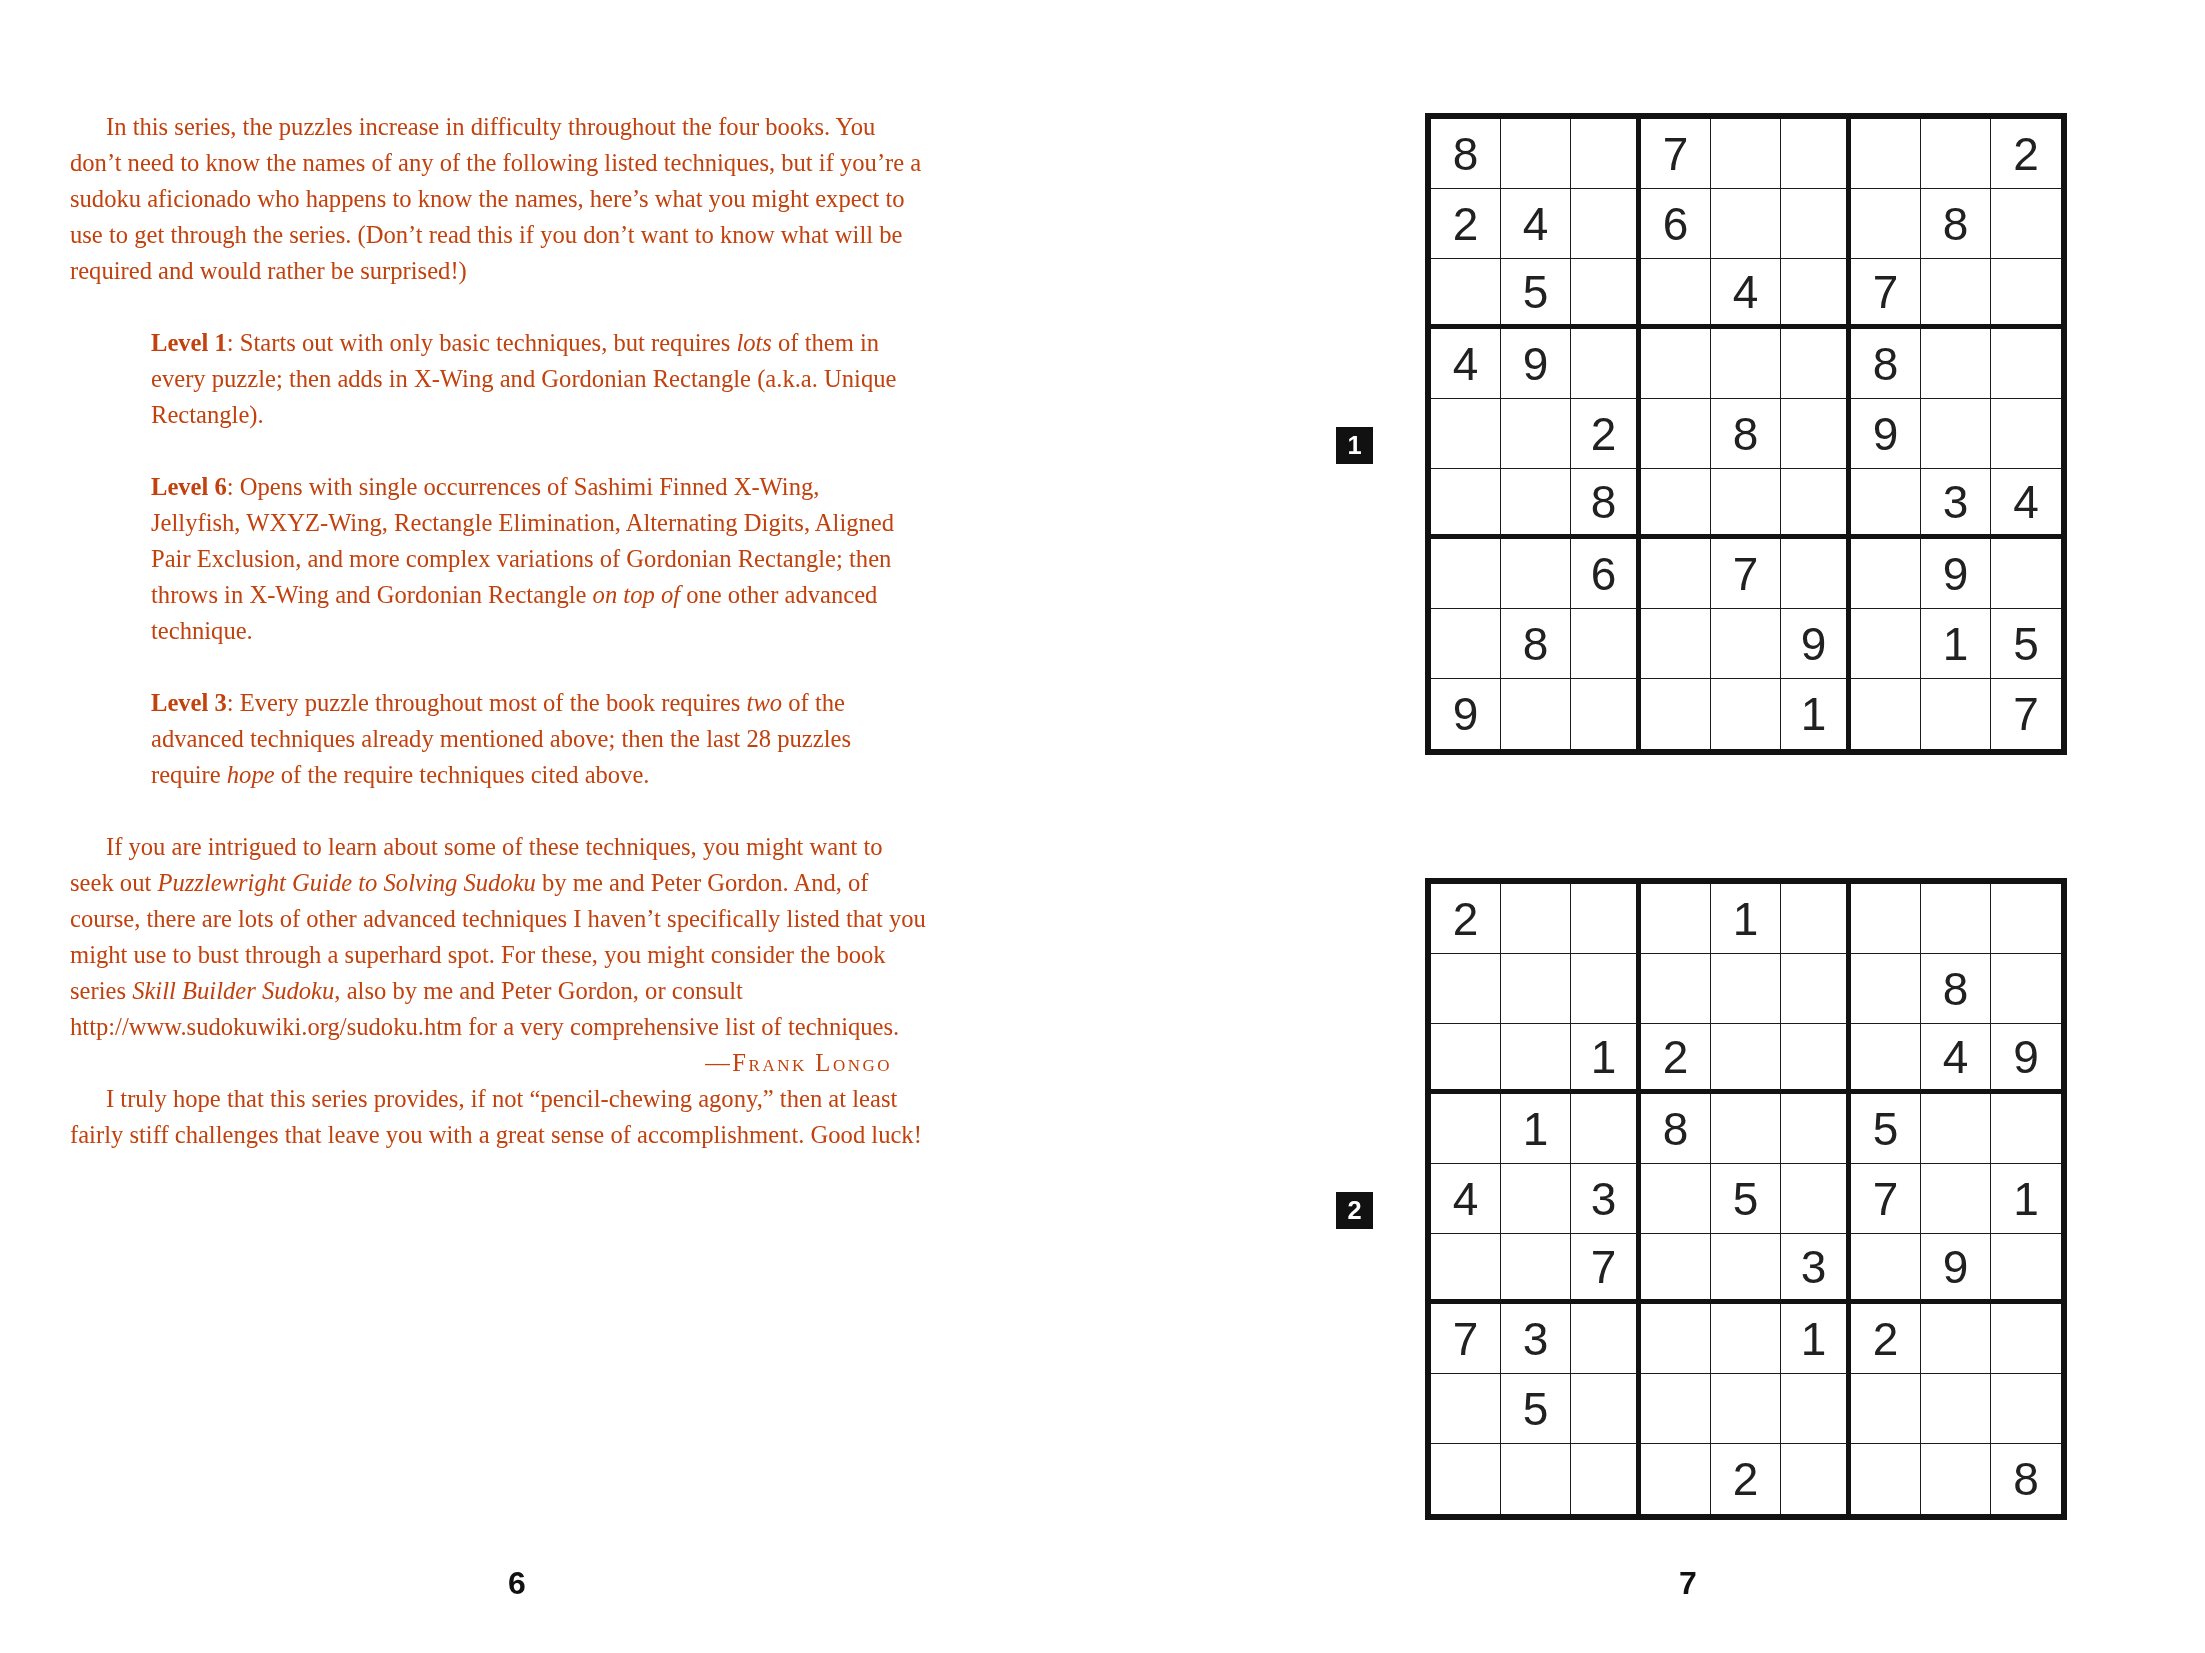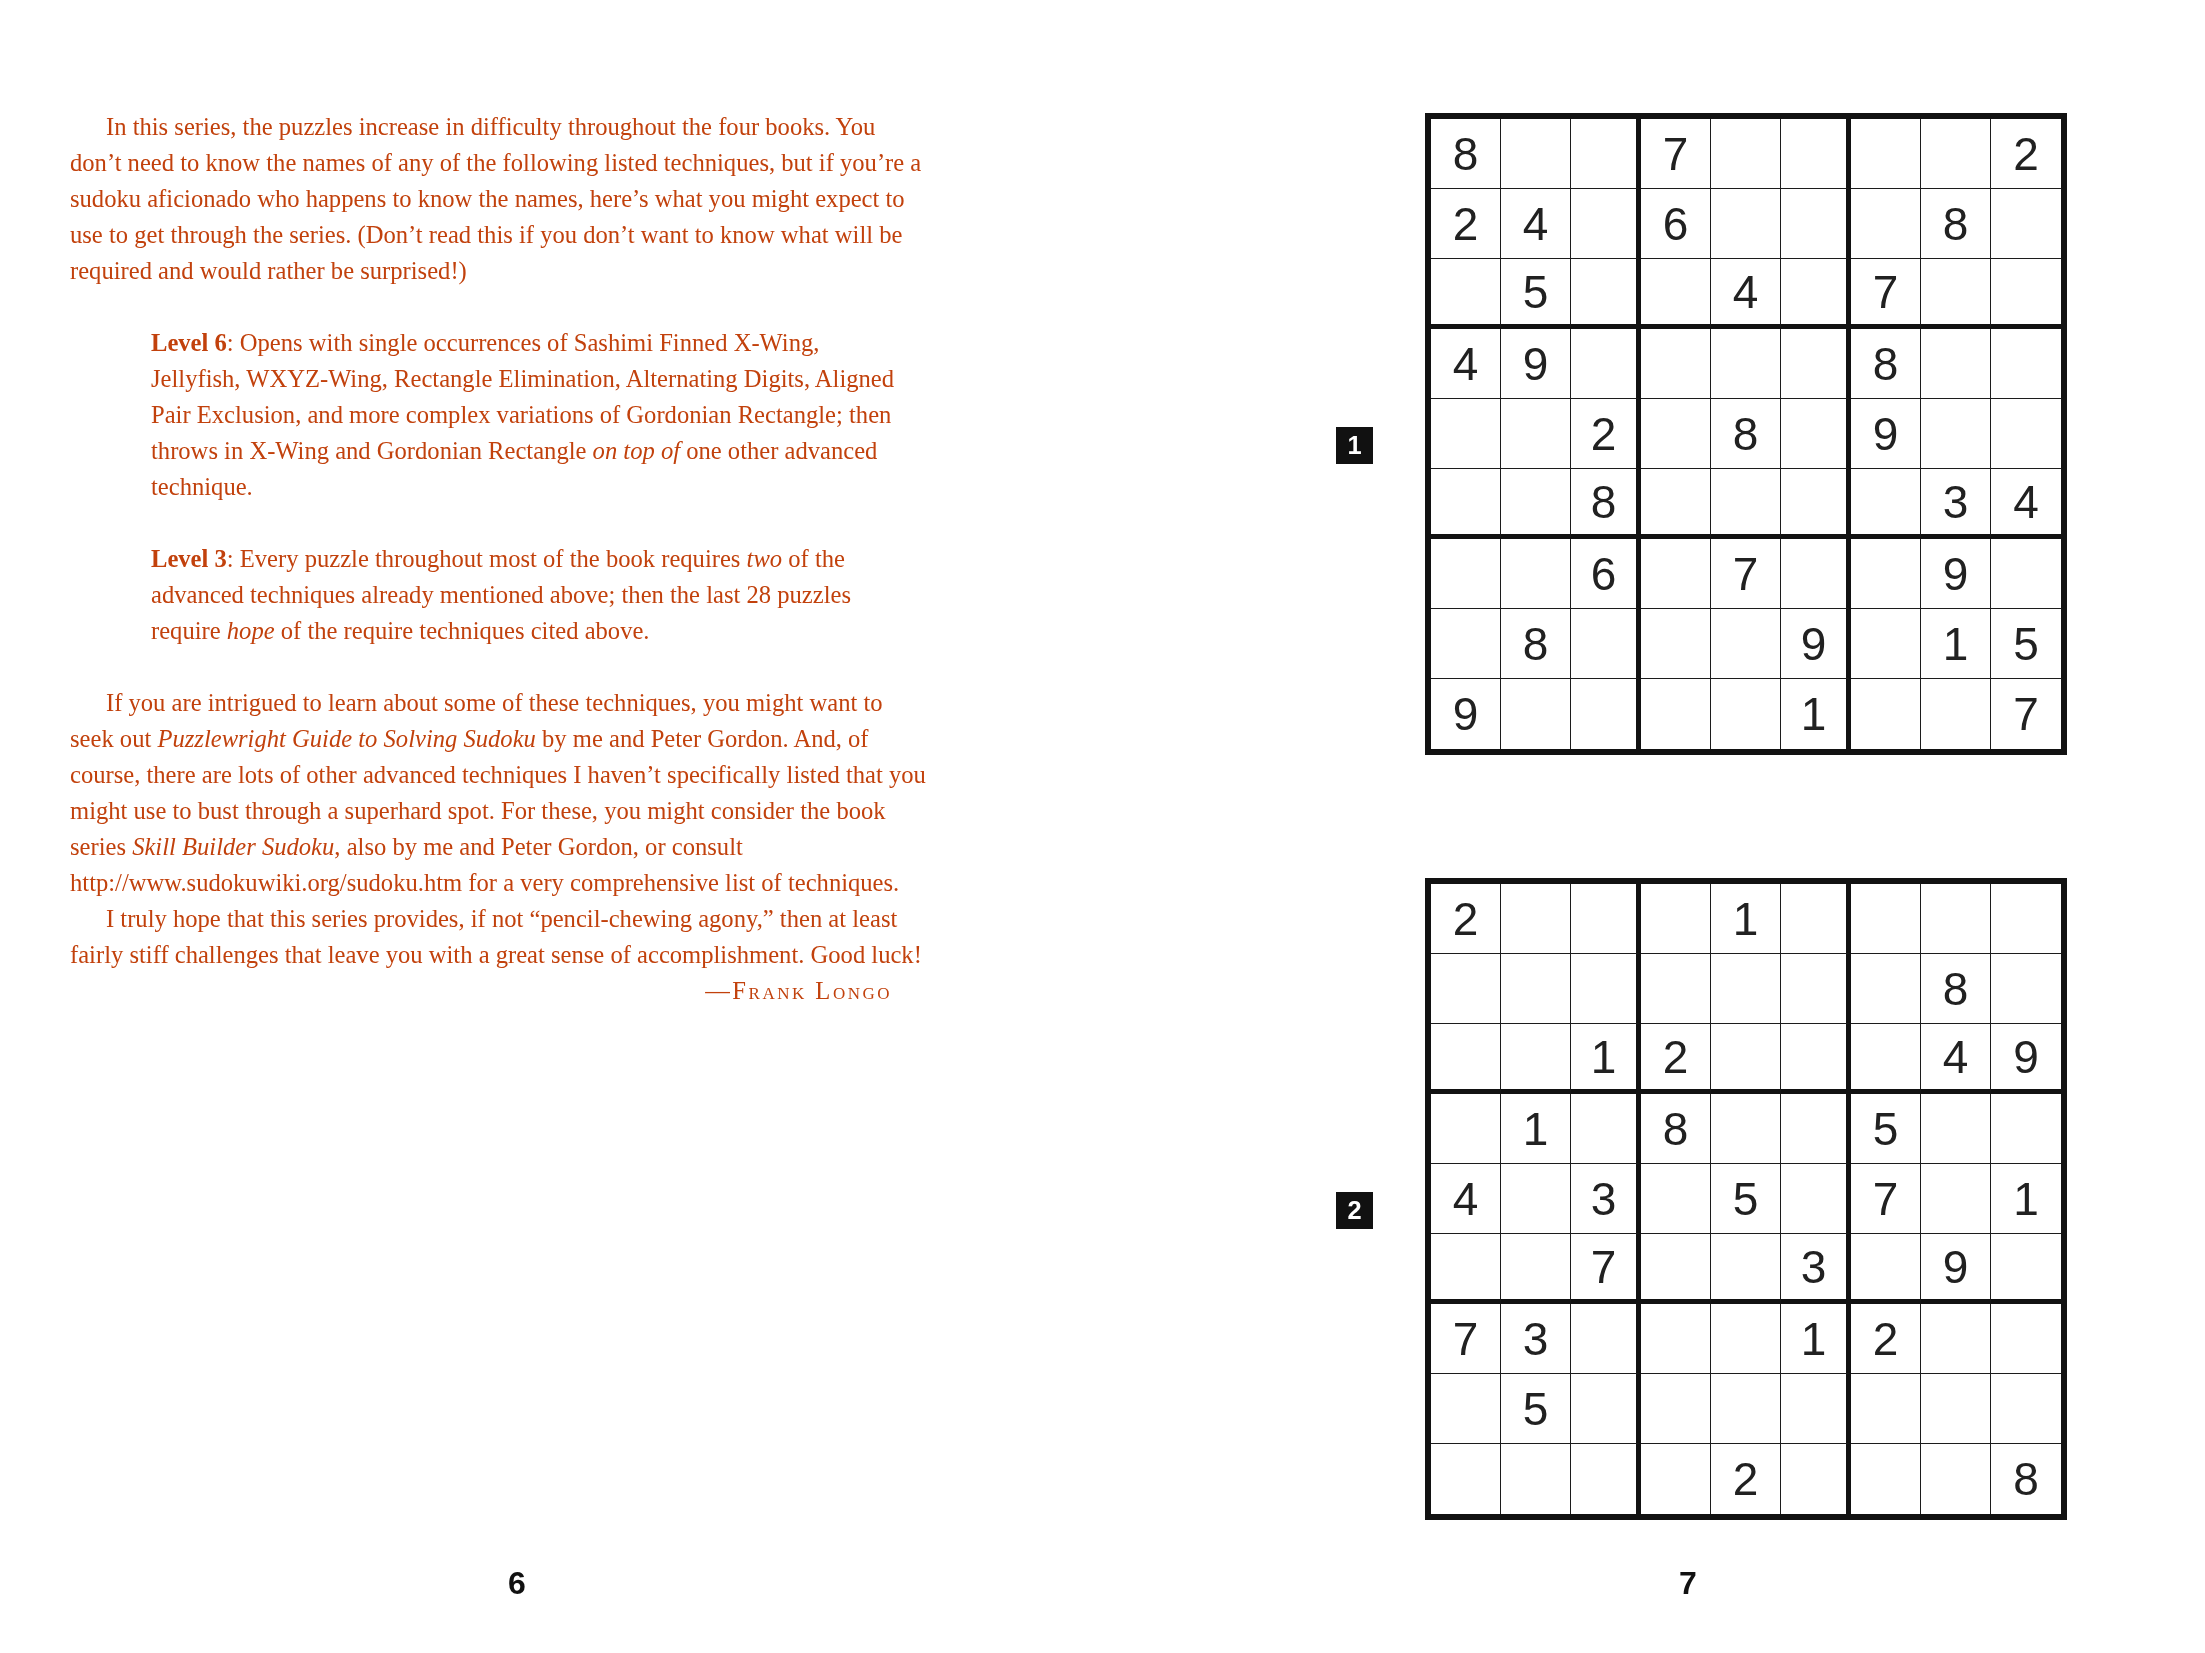--- a/index.html
+++ b/index.html
@@ -76,25 +76,26 @@
   .cell.lastR { border-bottom:none; }
 </style>
 </head>
 <body>
 
 <div class="spread">
 
   <div class="page page-left">
     <div class="textcol">
       <p class="para indent"><span>In this series, the puzzles increase in difficulty throughout the four books. You don’t need to know the names of any of the following listed techniques, but if you’re a sudoku aficionado who happens to know the names, here’s what you might expect to use to get through the series. (Don’t read this if you don’t want to know what will be required and would rather be surprised!)</span></p>
+      <p class="para level"><span class="b">Level 1</span><span>: Starts out with only basic techniques, but requires </span><span class="i">lots</span><span> of them in every puzzle; then adds in X-Wing and Gordonian Rectangle (a.k.a. Unique Rectangle).</span></p>
       <p class="para level"><span class="b">Level 6</span><span>: Opens with single occurrences of Sashimi Finned X-Wing, Jellyfish, WXYZ-Wing, Rectangle Elimination, Alternating Digits, Aligned Pair Exclusion, and more complex variations of Gordonian Rectangle; then throws in X-Wing and Gordonian Rectangle </span><span class="i">on top of</span><span> one other advanced technique.</span></p>
       <p class="para level"><span class="b">Level 3</span><span>: Every puzzle throughout most of the book requires </span><span class="i">two</span><span> of the advanced techniques already mentioned above; then the last 28 puzzles require </span><span class="i">hope</span><span> of the require techniques cited above.</span></p>
       <p class="para indent tight"><span>If you are intrigued to learn about some of these techniques, you might want to seek out </span><span class="i">Puzzlewright Guide to Solving Sudoku</span><span> by me and Peter Gordon. And, of course, there are lots of other advanced techniques I haven’t specifically listed that you might use to bust through a superhard spot. For these, you might consider the book series </span><span class="i">Skill Builder Sudoku</span><span>, also by me and Peter Gordon, or consult http://www.sudokuwiki.org/sudoku.htm for a very comprehensive list of techniques.</span></p>
+      <p class="para attribution">—Frank Longo</p>
       <p class="para indent tight"><span>I truly hope that this series provides, if not “pencil-chewing agony,” then at least fairly stiff challenges that leave you with a great sense of accomplishment. Good luck!</span></p>
-      <p class="para attribution">—Frank Longo</p>
     </div>
     <div class="pagenum pagenum-left">6</div>
   </div>
 
   <div class="page page-right">
     <div class="puzzle puzzle-1">
       <div class="plabel">1</div>
       <div class="sudoku">
           <div class="cell">8</div>
           <div class="cell"></div>

